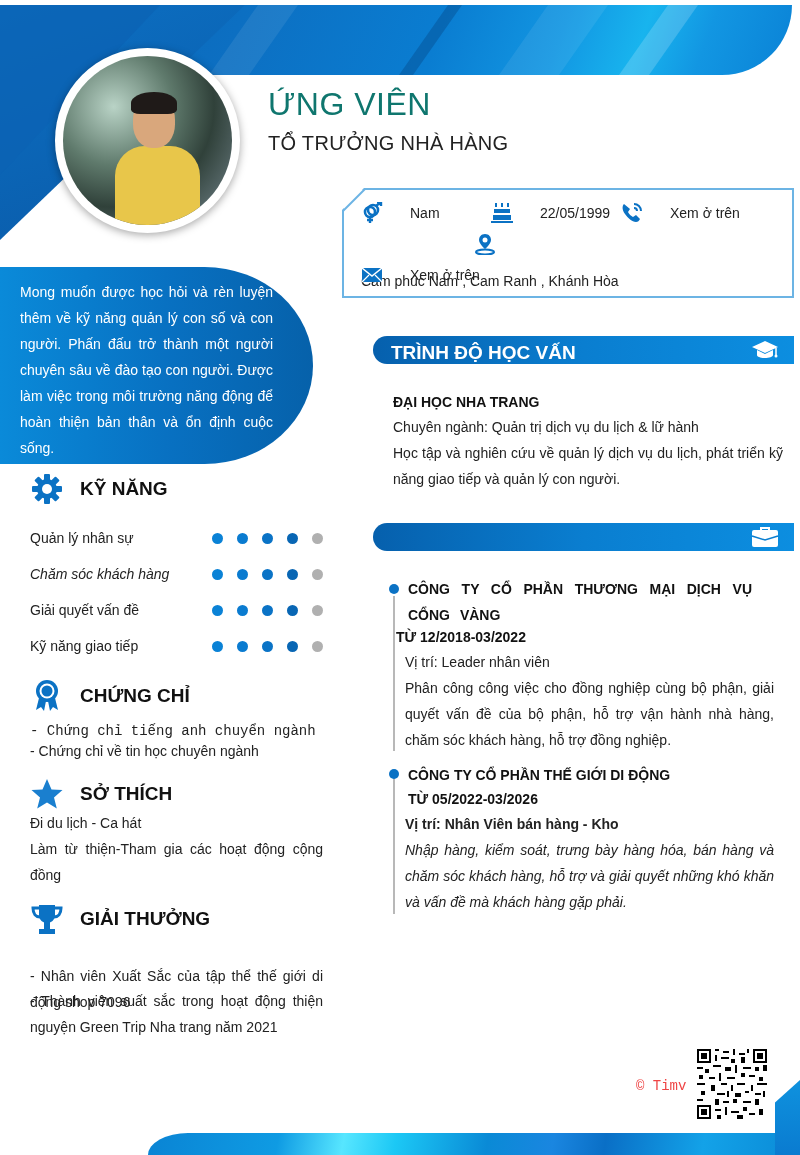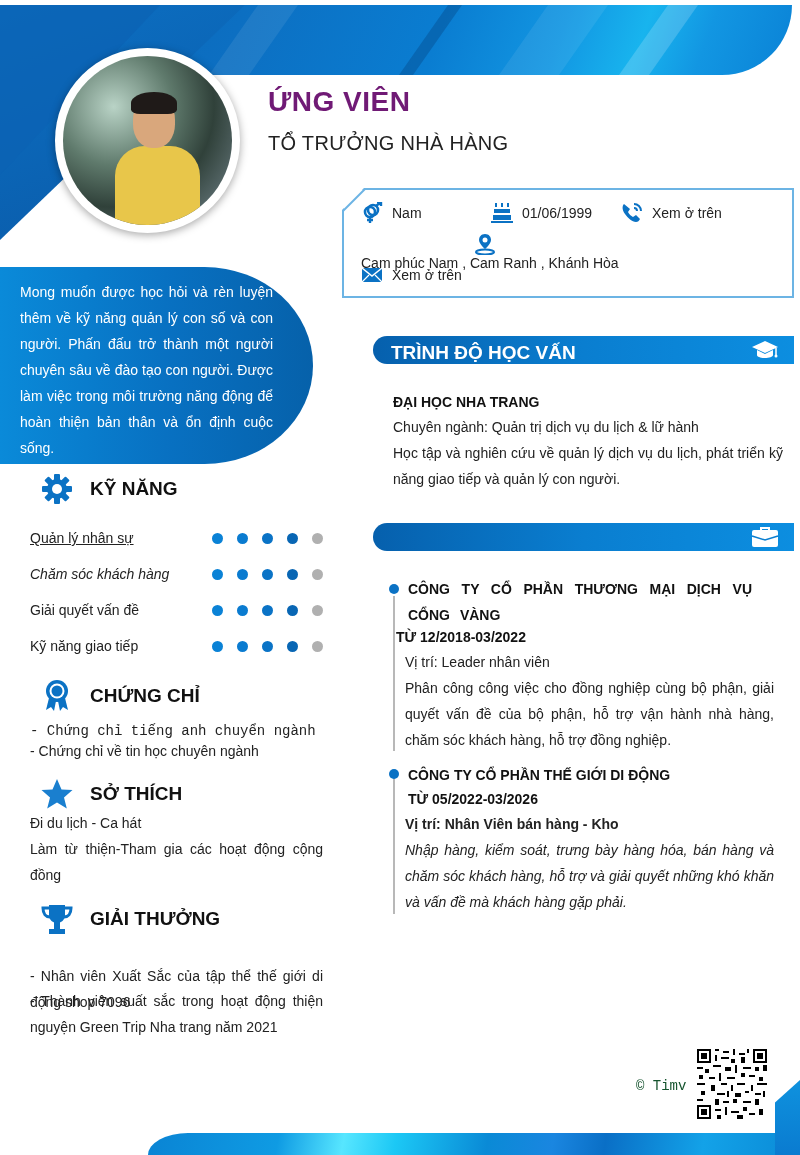--- a/index.html
+++ b/index.html
@@ -33,43 +33,43 @@
   }
   .avatar {
     position: absolute; left: 63px; top: 56px; width: 169px; height: 169px; border-radius: 50%; overflow: hidden;
     background: radial-gradient(circle at 30% 30%, #b9d3c6 0%, #5f7a6c 35%, #30413a 60%, #7a8b94 100%);
   }
   .avatar .body { position: absolute; left: 52px; top: 90px; width: 85px; height: 90px; background: #e8c64a; border-radius: 30px 30px 0 0; }
   .avatar .head { position: absolute; left: 70px; top: 40px; width: 42px; height: 52px; background: #d9a77c; border-radius: 45%; }
   .avatar .hair { position: absolute; left: 68px; top: 36px; width: 46px; height: 22px; background: #1f1a18; border-radius: 50% 50% 20% 20%; }
 
   
-  .name { position: absolute; left: 268px; top: 86px; font-size: 28px; font-weight: bold; color: #701a75; letter-spacing: .5px; }
+  .name { position: absolute; left: 268px; top: 86px; font-size: 32px; font-weight: normal; color: #0f766e; letter-spacing: .5px; }
   .job-title { position: absolute; left: 268px; top: 132px; font-size: 20px; color: #222; letter-spacing: .3px; }
 
   
   .contact {
     position: absolute; left: 342px; top: 188px; width: 452px; height: 110px;
     border: 2px solid #6cb4e4; background: #fff;
     clip-path: polygon(22px 0, 100% 0, 100% 100%, 0 100%, 0 22px);
   }
   .contact-corner { position: absolute; left: 342px; top: 188px; width: 31px; height: 31px; pointer-events: none; }
-  .contact-row { position: absolute; display: flex; align-items: center; font-size: 14px; color: #222; }
+  .contact-row { position: absolute; display: flex; align-items: center; font-size: 14px; color: #222; gap: 18px; }
   .contact-row .ic { width: 22px; height: 22px; margin-right: 9px; display: inline-flex; align-items: center; justify-content: center; }
 
   
   .objective {
     position: absolute; left: 0; top: 267px; width: 313px; height: 197px;
     background: linear-gradient(90deg, #0a8ad9 0%, #0870c1 55%, #0661aa 100%);
     border-top-right-radius: 110px 100px; border-bottom-right-radius: 110px 100px;
     padding: 12px 40px 0 20px; color: #fff; font-size: 14px; line-height: 26px; text-align: justify;
   }
 
   
-  .sec-head { position: absolute; left: 40px; display: flex; align-items: center; text-align: center; }
+  .sec-head { position: absolute; left: 30px; display: flex; align-items: center; text-align: center; }
   .sec-head .ic { width: 34px; height: 34px; display: flex; align-items: center; justify-content: center; }
   .sec-head .t { margin-left: 16px; font-size: 19px; font-weight: bold; color: #111; }
 
   .skill { position: absolute; left: 30px; width: 300px; display: flex; align-items: center; font-size: 14px; color: #222; }
   .skill .label { width: 180px; }
   .dots { display: flex; gap: 14px; margin-left: 2px; }
   .dot { width: 11px; height: 11px; border-radius: 50%; }
 
   .plain { position: absolute; left: 30px; width: 293px; font-size: 14px; color: #222; line-height: 26px; text-align: justify; }
 
@@ -93,21 +93,21 @@
     position: absolute; left: 148px; top: 1133px; width: 652px; height: 22px;
     border-top-left-radius: 40px 22px;
     background: linear-gradient(100deg, #0a84d4 0%, #0f9be3 20%, #57e6ff 30%, #1cc8f5 38%, #0a8ad6 52%, #1a86e0 62%, #0a6fc6 70%, #13a2e8 85%, #0a8ad6 100%);
     overflow: hidden;
   }
   .footer-edge {
     position: absolute; left: 775px; top: 1080px; width: 25px; height: 75px;
     background: linear-gradient(180deg, #0f92de, #0a7bd0);
     clip-path: polygon(100% 0, 100% 100%, 0 100%, 0 30%);
   }
-  .watermark { position: absolute; left: 636px; top: 1078px; font-family: "Liberation Mono", "DejaVu Sans Mono", monospace; font-size: 14px; color: #14532d; }
+  .watermark { position: absolute; left: 636px; top: 1078px; font-family: "Liberation Mono", "DejaVu Sans Mono", monospace; font-size: 14px; color: #ef4444; }
   .qr { position: absolute; left: 697px; top: 1049px; width: 70px; height: 70px; background: #fff; }
 </style>
 </head>
 <body>
 
 <div class="banner">
   <div class="stripe" style="left:230px;"></div>
   <div class="stripe" style="left:420px;width:14px;background:rgba(0,40,90,.25)"></div>
   <div class="stripe" style="left:520px;width:60px;"></div>
   <div class="stripe" style="left:640px;width:30px;background:rgba(255,255,255,.18)"></div>
@@ -145,21 +145,21 @@
   <span class="ic">
     <svg width="22" height="22" viewBox="0 0 22 22">
         <rect x="4" y="1" width="2" height="4" fill="#0b72c4"></rect>
         <rect x="10" y="1" width="2" height="4" fill="#0b72c4"></rect>
         <rect x="16" y="1" width="2" height="4" fill="#0b72c4"></rect>
         <rect x="3" y="7" width="16" height="4" fill="#0b72c4"></rect>
         <rect x="2" y="13" width="18" height="5" fill="#0b72c4"></rect>
         <rect x="0" y="19" width="22" height="2" fill="#0b72c4"></rect>
       </svg>
   </span>
-  <span>01/06/1999</span>
+  <span>22/05/1999</span>
 </div>
 <div class="contact-row" style="left:621px;top:202px;">
   <span class="ic">
     <svg width="22" height="22" viewBox="0 0 22 22">
         <path d="M3 2 C1 4 1 8 4 12 C7 16 11 20 15 20 C17 20 18 19 19 17 L15 13 L12 15 C10 14 8 12 7 10 L9 7 Z" fill="#0b72c4"></path>
         <path d="M13 2 A7 7 0 0 1 20 9" stroke="#0b72c4" stroke-width="2" fill="none"></path>
         <path d="M13 6 A3 3 0 0 1 16 9" stroke="#0b72c4" stroke-width="2" fill="none"></path>
       </svg>
   </span>
   <span>Xem ở trên</span>
@@ -200,21 +200,21 @@
           <rect x="13" y="24" width="6" height="7" rx="1" transform="rotate(45 16 16)"></rect>
           <rect x="1" y="13" width="7" height="6" rx="1" transform="rotate(45 16 16)"></rect>
           <rect x="24" y="13" width="7" height="6" rx="1" transform="rotate(45 16 16)"></rect>
         </g>
         <circle cx="16" cy="16" r="5" fill="#fff"></circle>
       </svg>
   </span>
   <span class="t">KỸ NĂNG</span>
 </div>
 
-<div class="skill" style="top:530px;text-decoration:underline;">
+<div class="skill" style="top:530px;">
   <span class="label">Quản lý nhân sự</span>
   <span class="dots">
     <span class="dot" style="background:#0a82d6"></span>
       <span class="dot" style="background:#0a7bd0"></span>
       <span class="dot" style="background:#0a73c6"></span>
       <span class="dot" style="background:#0866b4"></span>
       <span class="dot" style="background:#b0b0b0"></span>
   </span>
 </div>
 <div class="skill" style="top:566px;font-style:italic;">

